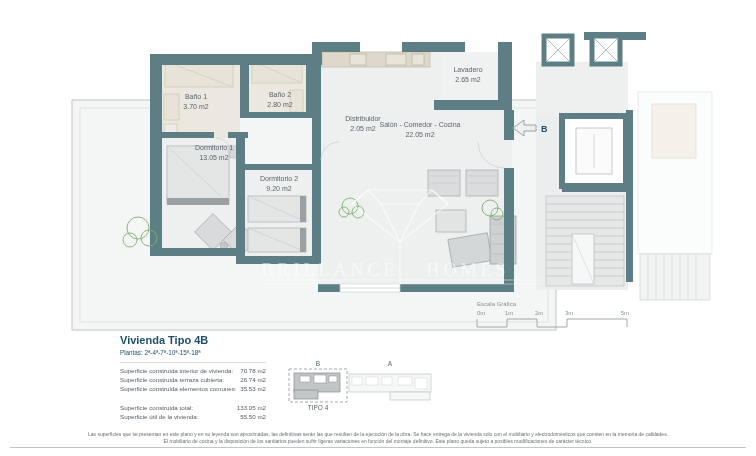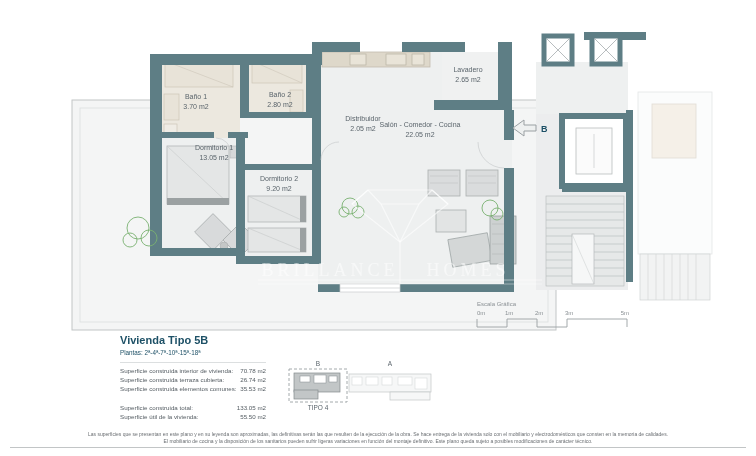--- a/index.html
+++ b/index.html
@@ -264,21 +264,21 @@
       <rect x="398" y="377" width="14" height="8" fill="#ffffff" stroke="#cfd2d3" stroke-width="0.5"></rect>
       <rect x="415" y="378" width="12" height="11" fill="#ffffff" stroke="#cfd2d3" stroke-width="0.5"></rect>
       <rect x="390" y="392" width="40" height="8" fill="#f6f7f7" stroke="#c2c6c7" stroke-width="0.7"></rect>
     </g>
     <text class="key-text" x="318" y="410">TIPO 4</text>
   </g>
 </svg>
 
   
   <div class="info">
-    <div class="info-title">Vivienda Tipo 5B</div>
+    <div class="info-title">Vivienda Tipo 4B</div>
     <div class="info-floors">Plantas: 2ª-4ª-7ª-10ª-15ª-18ª</div>
     <div class="info-sep"></div>
     <div class="srow">
       <span>Superficie construida interior de vivienda:</span>
       <span class="val">70.78 m2</span>
     </div>
     <div class="srow">
       <span>Superficie construida terraza cubierta:</span>
       <span class="val">26.74 m2</span>
     </div>

